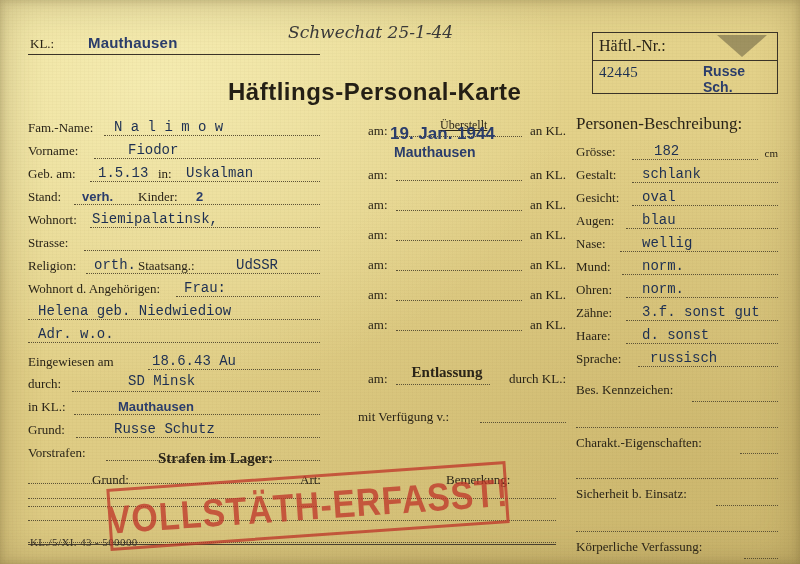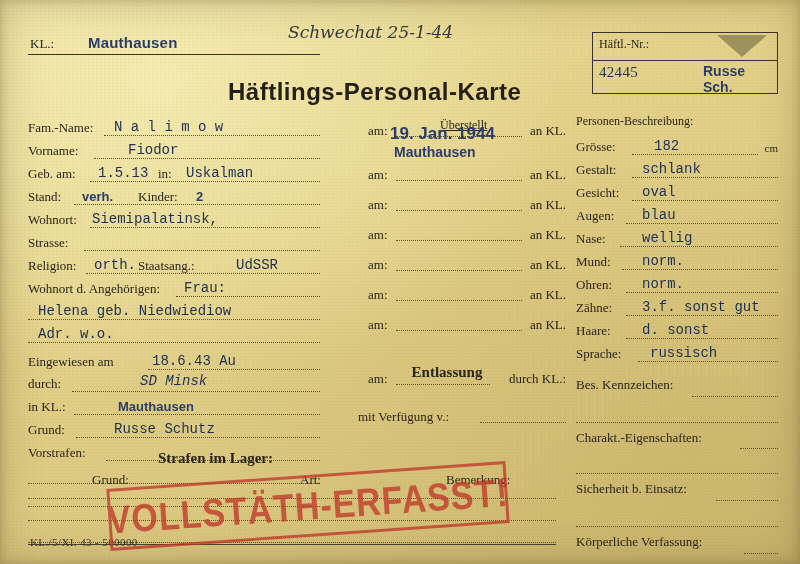--- a/index.html
+++ b/index.html
@@ -111,21 +111,21 @@
   
   #haftl-box {
     position: absolute;
     right: 0;
     top: 12px;
     width: 186px;
     height: 62px;
     border: 1.5px solid #3a3328;
     box-sizing: border-box;
   }
-  #haftl-label { position: absolute; left: 6px; top: 4px; font-size: 12px; }
+  #haftl-label { position: absolute; left: 6px; top: 4px; font-size: 16px; }
   #haftl-div {
     position: absolute; left: 0; right: 0; top: 27px;
     border-bottom: 1.5px solid #3a3328;
   }
   #haftl-value { position: absolute; left: 6px; top: 31px; font-size: 15px; color: #1d2f52; font-family: Liberation Serif, serif; }
   #haftl-cat {
     position: absolute; left: 110px; top: 30px;
     font-family: "Liberation Sans", sans-serif;
     font-weight: bold; font-size: 14px; color: #2b3d6b;
   }
@@ -330,21 +330,21 @@
 
       <div class="row" style="height:26px;">
         <div class="lbl" style="top:8px;">Eingewiesen am</div>
         <div class="rule" style="left:120px; right:0; bottom:2px;"></div>
         <div class="val" style="left:124px; bottom:3px;">18.6.43 Au</div>
       </div>
 
       <div class="row">
         <div class="lbl">durch:</div>
         <div class="rule" style="left:44px; right:0;"></div>
-        <div class="val" style="left:112px; bottom:6px;font-style:italic;">SD Minsk</div>
+        <div class="val" style="left:100px; bottom:6px;">SD Minsk</div>
       </div>
 
       <div class="row">
         <div class="lbl">in KL.:</div>
         <div class="rule" style="left:46px; right:0;"></div>
         <div class="val st" style="left:90px;">Mauthausen</div>
       </div>
 
       <div class="row">
         <div class="lbl">Grund:</div>
@@ -416,21 +416,21 @@
         <div class="rule" style="left:68px; right:76px;"></div>
       </div>
 
       <div class="mrow" style="margin-top:8px;">
         <div class="printed" style="position:absolute; left:30px; top:7px;">mit Verfügung v.:</div>
         <div class="rule" style="left:152px; right:0; top:20px;"></div>
       </div>
     </div>
 
     <div id="col-right">
-      <div class="printed" style="position:relative; font-size:12px; top:-2px;">Personen-Beschreibung:</div>
+      <div class="printed" style="position:relative; font-size:17px; top:-2px;">Personen-Beschreibung:</div>
 
       <div class="row" style="margin-top:4px;">
         <div class="lbl">Grösse:</div>
         <div class="rule" style="left:56px; right:20px;"></div>
         <div class="val" style="left:78px;">182</div>
         <div class="unit">cm</div>
       </div>
       <div class="row">
         <div class="lbl">Gestalt:</div>
         <div class="rule" style="left:56px; right:0;"></div>

